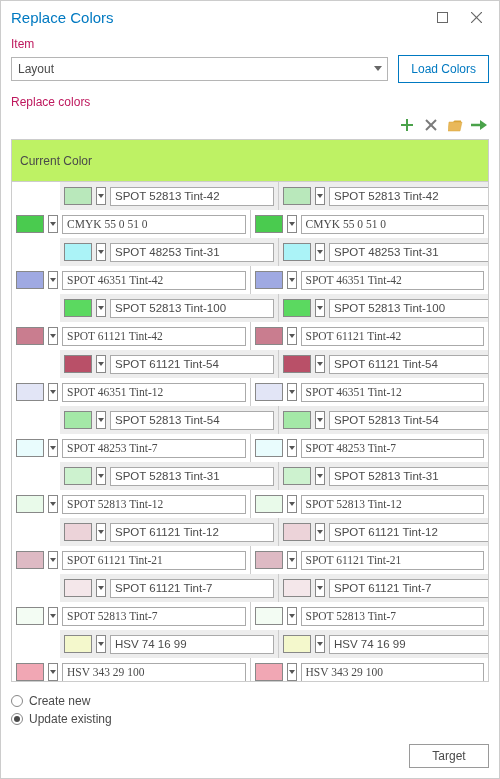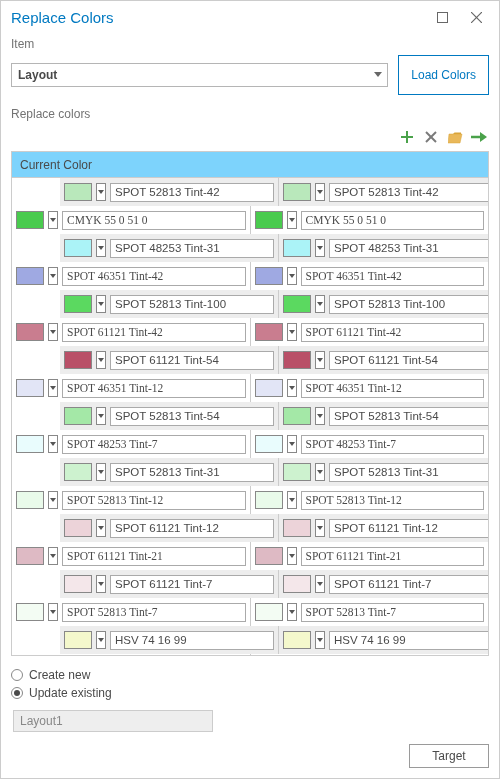--- a/index.html
+++ b/index.html
@@ -2,30 +2,30 @@
 <html><head>
 <meta charset="utf-8">
 <style>
   * { box-sizing: border-box; font-family: "Segoe UI", Arial, sans-serif; }
   body { margin: 0; padding: 0; width: 500px; height: 779px; background: #fff; font-size: 12px; color: #4a4a4a; overflow: hidden; }
   .window { width: 100%; height: 100%; display: flex; flex-direction: column; border: 1px solid #ccc; }
   .titlebar { display: flex; align-items: center; height: 32px; padding: 0 6px 0 10px; }
   .titlebar .title { flex: 1; font-size: 15px; color: #0079c1; }
   .titlebar .sysbtn { width: 34px; height: 24px; display: flex; align-items: center; justify-content: center; color: #676767; font-size: 14px; cursor: pointer; }
   .content { flex: 1; display: flex; flex-direction: column; padding: 2px 10px 10px 10px; overflow: hidden; }
-  .label { font-size: 12px; color: #737373; margin: 2px 0 4px 0; }
+  .label { font-size: 12px; color: #be185d; margin: 2px 0 4px 0; }
   .itemrow { display: flex; gap: 10px; align-items: center; margin-bottom: 10px; }
   .combo { flex: 1; position: relative; }
-  .combo input { width: 100%; height: 24px; padding: 0 22px 0 6px; border: 1px solid #b5b5b5; background: #fff; font-size: 12px; color: #4a4a4a; font-weight: bold; }
+  .combo input { width: 100%; height: 24px; padding: 0 22px 0 6px; border: 1px solid #b5b5b5; background: #fff; font-size: 12px; color: #4a4a4a; }
   .combo .caret { position: absolute; right: 6px; top: 4px; color: #676767; pointer-events: none; }
-  .loadbtn { height: 40px; padding: 0 12px; border: 1px solid #0079c1; background: #fff; color: #0079c1; font-size: 12px; cursor: pointer; }
+  .loadbtn { height: 28px; padding: 0 12px; border: 1px solid #0079c1; background: #fff; color: #0079c1; font-size: 12px; cursor: pointer; }
   .toolbar { display: flex; justify-content: flex-end; gap: 8px; padding: 4px 2px 6px 2px; align-items: center; }
   .toolbar .icon { width: 16px; height: 16px; display: flex; align-items: center; justify-content: center; cursor: pointer; }
   .gridwrap { border: 1px solid #ccc; flex: 1; display: flex; flex-direction: column; overflow: hidden; background: #fff; min-height: 0; }
-  .gridhead { display: flex; background: #7dd3fc; border-bottom: 1px solid #ccc; height: 26px; align-items: center; }
+  .gridhead { display: flex; background: #bef264; border-bottom: 1px solid #ccc; height: 42px; align-items: center; }
   .gridhead .col { flex: 1; padding: 0 8px; font-size: 12px; color: #4a4a4a; }
   .gridhead .col + .col { border-left: 1px solid #ccc; }
   .gridhead .scrollspace { width: 14px; }
   .gridbody { flex: 1; overflow-y: scroll; min-height: 0; }
   .gridbody::-webkit-scrollbar { width: 14px; }
   .gridbody::-webkit-scrollbar-track { background: #f0f0f0; }
   .gridbody::-webkit-scrollbar-thumb { background: #c2c2c2; border: 2px solid #f0f0f0; border-radius: 7px; }
   .row { display: flex; height: 28px; }
   .row.alt { background: #ededed; margin-left: 48px; }
   .cell { flex: 1; display: flex; align-items: center; padding: 0 4px; gap: 4px; }
@@ -550,19 +550,18 @@
     <div class="radiogrp">
       <label class="radiorow">
         <span class="radio"></span>
         <span>Create new</span>
       </label>
       <label class="radiorow">
         <span class="radio sel"></span>
         <span>Update existing</span>
       </label>
     </div>
-    <input class="newname" disabled="" value="Layout1" style="">
 
     <div class="footer">
       <button>Target</button>
     </div>
   </div>
 </div>
 
 </body></html>

